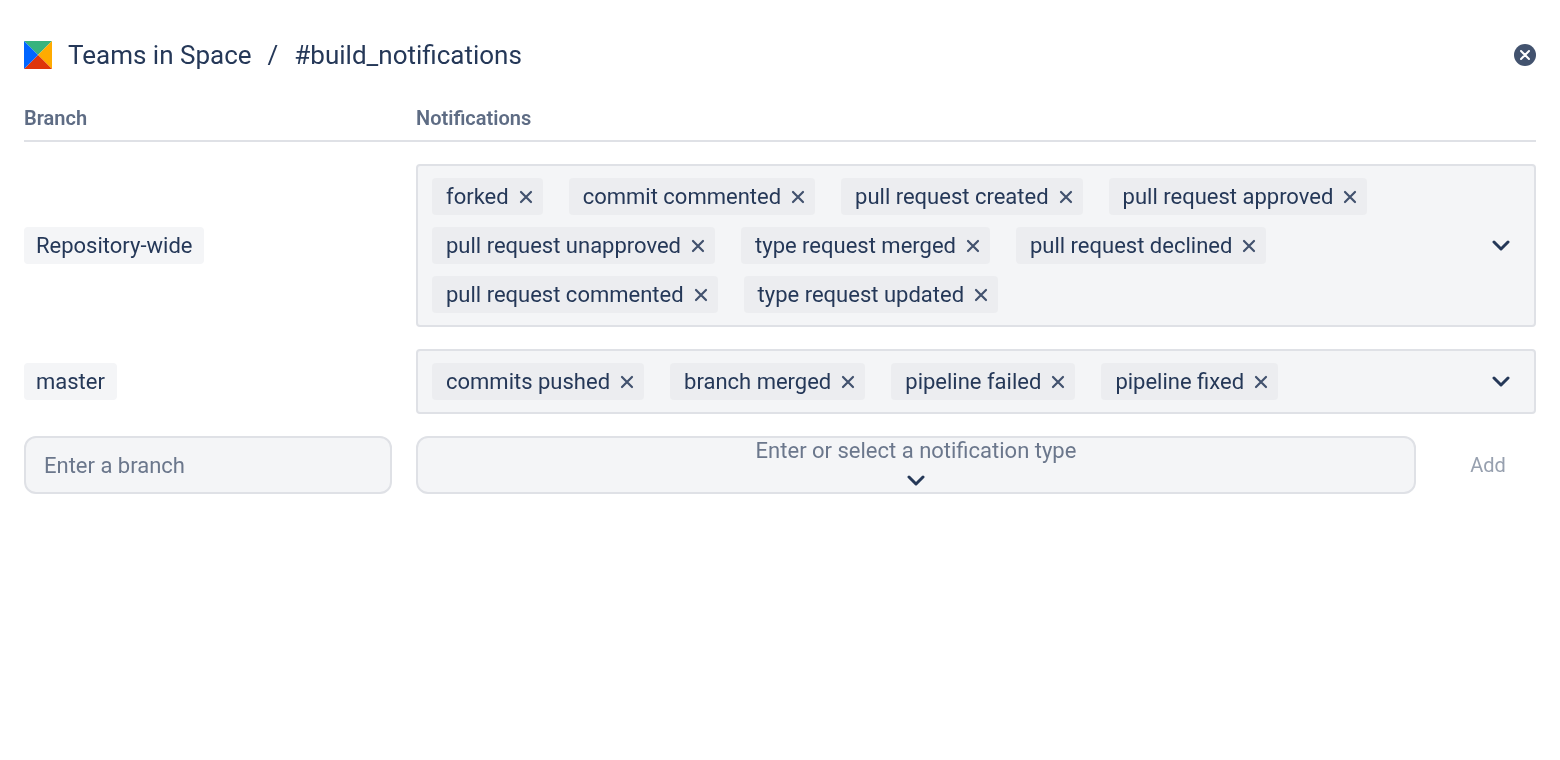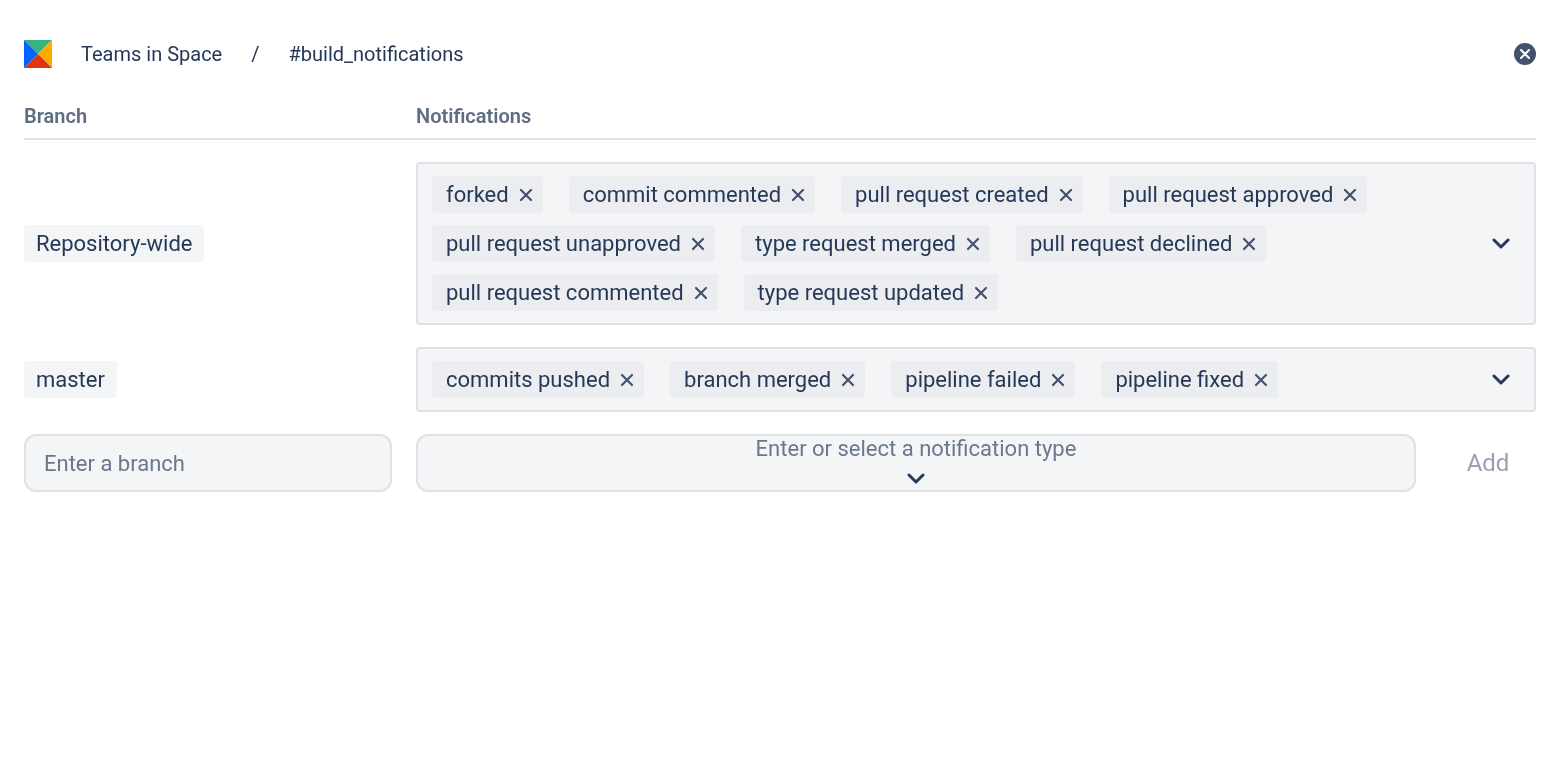--- a/index.html
+++ b/index.html
@@ -14,22 +14,22 @@
   }
   .header-row {
     display: flex;
     align-items: center;
     justify-content: space-between;
     margin-bottom: 36px;
   }
   .breadcrumb {
     display: flex;
     align-items: center;
-    gap: 29px;
-    font-size: 20px;
+    gap: 16px;
+    font-size: 26px;
     color: #253858;
     font-weight: 400;
   }
   .breadcrumb .bold { font-weight: 400; }
   .logo {
     width: 28px;
     height: 28px;
     position: relative;
     display: inline-block;
   }
@@ -138,21 +138,21 @@
   .text-input.with-caret { justify-content: space-between; flex-direction: column; }
   .text-input .placeholder { color: #6B778C; }
 
   .add-btn {
     height: 58px;
     border-radius: 4px;
     display: flex;
     align-items: center;
     justify-content: center;
     color: #97A0AF;
-    font-size: 24px;
+    font-size: 20px;
     font-weight: 400;
     cursor: pointer;
   }
 </style>
 </head>
 <body>
 
 <div class="page">
 
   <div class="header-row">

